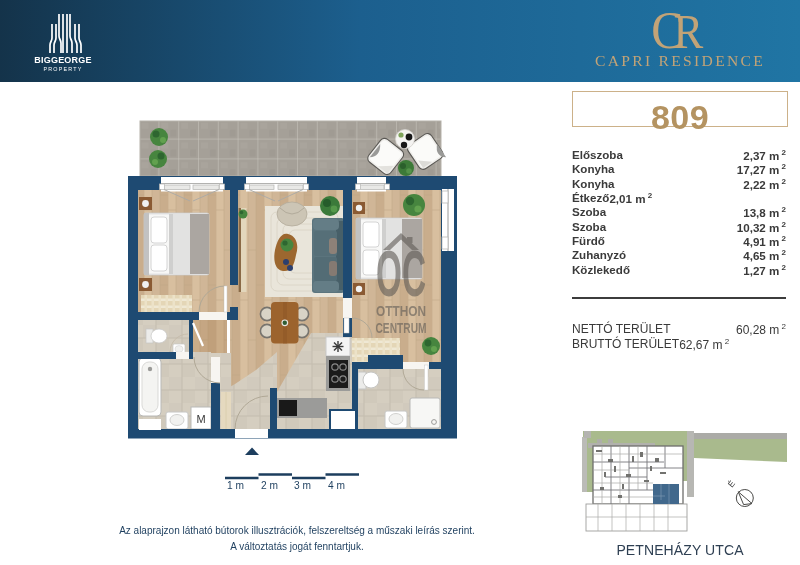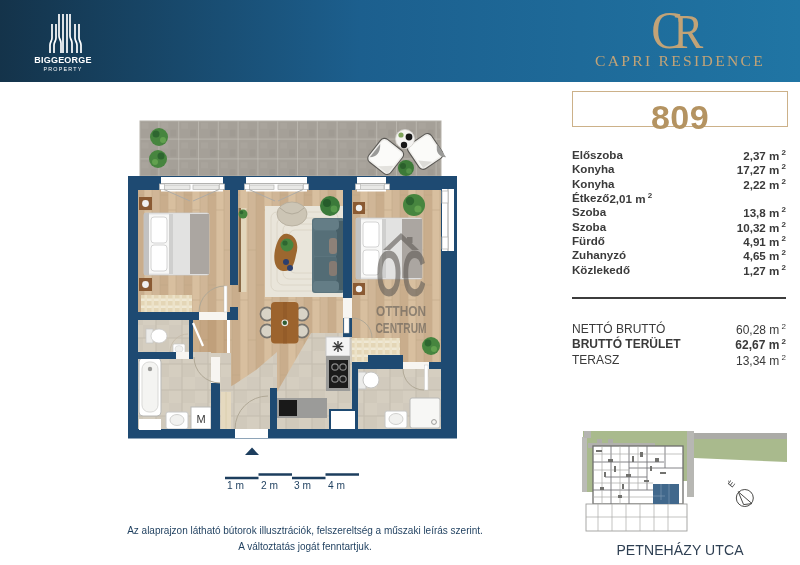--- a/index.html
+++ b/index.html
@@ -76,30 +76,26 @@
   <div style="display:flex;justify-content:space-between;height:14.35px">
       <span>Közlekedő</span>
       <span>1,27 m<sup style="font-size:8px"> 2</sup></span>
     </div>
 </div>
 
 <div class="abs" style="left:572px;top:297px;width:214px;height:1.6px;background:#3c3c3c;"></div>
 
 <div class="abs" style="left:572px;top:322px;width:214px;font-size:12px;color:#3a3a3a;">
   <div style="display:flex;justify-content:space-between;height:15.4px">
-      <span>NETTÓ BRUTTÓ</span>
+      <span>NETTÓ TERÜLET</span>
       <span>60,28 m<sup style="font-size:8px"> 2</sup></span>
     </div>
-  <div style="display:flex;justify-content:space-between;height:15.4px;font-weight:bold">
+  <div style="display:flex;height:15.4px;font-weight:normal">
       <span>BRUTTÓ TERÜLET</span>
       <span>62,67 m<sup style="font-size:8px"> 2</sup></span>
-    </div>
-  <div style="display:flex;justify-content:space-between;height:15.4px">
-      <span>TERASZ</span>
-      <span>13,34 m<sup style="font-size:8px"> 2</sup></span>
     </div>
 </div>
 
 <svg class="abs" style="left:0;top:0;" width="800" height="565" viewBox="0 0 800 565">
   <defs>
     <pattern id="wood" width="24" height="90" patternUnits="userSpaceOnUse">
       <rect width="24" height="90" fill="#d0b697"></rect>
       <rect x="0" width="8" height="90" fill="#d8bf9f"></rect>
       <rect x="16" width="8" height="90" fill="#c9ad8c"></rect>
       <line x1="8" y1="0" x2="8" y2="90" stroke="#c0a685" stroke-width="0.6"></line>
@@ -590,16 +586,16 @@
       <circle cx="744.8" cy="498" r="8.5" fill="none" stroke="#4a4a48" stroke-width="1"></circle>
       <path d="M738.2 491.7 L752 503.6 L743.6 504.6 Z" fill="none" stroke="#4a4a48" stroke-width="1"></path>
       <text x="732" y="488" font-size="8.5" fill="#3a3a3a" transform="rotate(-52 732 488)">É</text>
     </g>
   </g>
 </svg>
 
 <div class="abs" style="left:574px;top:541.5px;width:212px;text-align:center;color:#2e3f52;
      font-size:14px;letter-spacing:0.1px;">PETNEHÁZY UTCA</div>
 
-<div class="abs" style="left:105px;top:523px;width:400px;text-align:center;color:#1d3e5e;font-size:10px;line-height:15.5px;">
+<div class="abs" style="left:97px;top:523px;width:400px;text-align:center;color:#1d3e5e;font-size:10px;line-height:15.5px;">
   Az alaprajzon látható bútorok illusztrációk, felszereltség a műszaki leírás szerint.<br>
   A változtatás jogát fenntartjuk.
 </div>
 
 </body></html>

